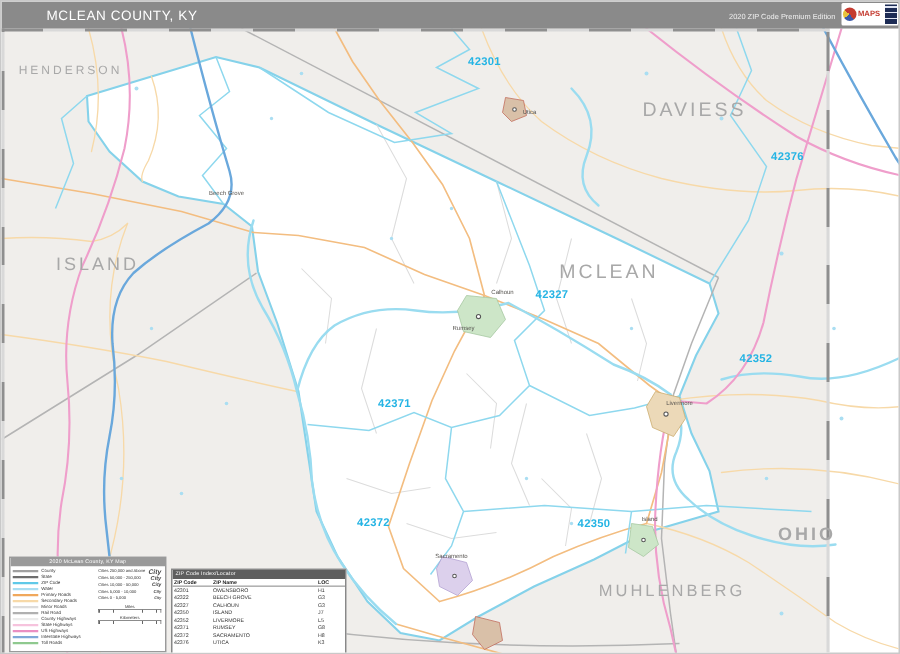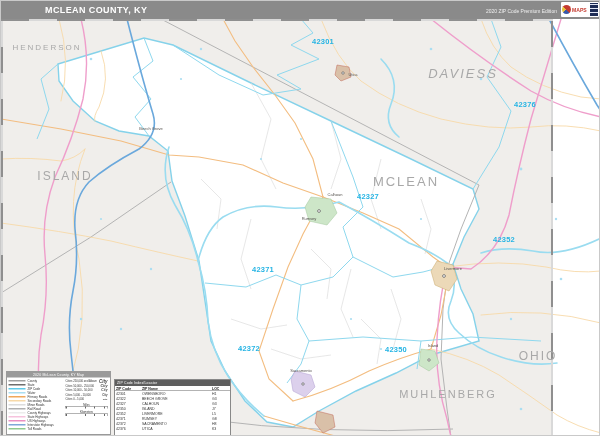--- a/index.html
+++ b/index.html
@@ -1,21 +1,21 @@
 <!DOCTYPE html>
 <html><head>
 <meta charset="utf-8">
 <style>
   html,body{margin:0;padding:0;background:#fff;}
   #app{position:relative;width:600px;height:436px;overflow:hidden;
        font-family:"Liberation Sans",sans-serif;background:#fff;border:1px solid #c9c9c9;box-sizing:border-box;}
 
   
   .header{position:absolute;top:0;left:0;width:600px;height:18px;background:#8a8a8a;z-index:30;}
-  .header-title{position:absolute;left:20px;top:4px;color:#fff;font-size:9px;font-weight:bold;letter-spacing:.4px;padding-left:24px;}
+  .header-title{position:absolute;left:6px;top:4px;color:#fff;font-size:9px;font-weight:normal;letter-spacing:.4px;padding-left:24px;}
   .header-edition{position:absolute;right:44px;top:1px;color:#f0f0f0;font-size:9px;transform:scale(.55);transform-origin:right center;top:5px;white-space:nowrap;}
   .logo{position:absolute;right:2px;top:1px;width:38px;height:15px;background:#fff;border-radius:1px;display:flex;align-items:center;gap:1px;padding:0 1px;box-sizing:border-box;}
   .logo-glyph{width:9px;height:9px;border-radius:50%;background:conic-gradient(#c43b30 0 40%,#3a58a8 40% 65%,#e8c23c 65% 85%,#c43b30 85%);flex:0 0 auto;}
   .logo-word{color:#c43b30;font-size:6px;font-weight:bold;transform:scale(.85);transform-origin:left center;}
   .logo-card{margin-left:auto;width:11px;height:13px;background:#1d2c55;
              background-image:repeating-linear-gradient(0deg,transparent 0 3px,#dfe4f2 3px 4px);}
 
   
   .map{position:absolute;top:18px;left:0;width:552px;height:418px;background:#f0eeeb;}
   .map svg{position:absolute;top:0;left:0;}
@@ -205,23 +205,23 @@
 
     <div class="tick tick-top"></div>
     <div class="tick tick-bottom"></div>
     <div class="tick tick-left"></div>
     <div class="tick tick-right"></div>
 
     <div class="lyr">
 
     <div class="county-label sized" style="left: 46px; top: 28px; font-size: 8px;"><span>HENDERSON</span></div>
         <div class="county-label sized" style="left: 64px; top: 157px; font-size: 12px;"><span>ISLAND</span></div>
-        <div class="county-label sized" style="left: 462px; top: 54px; font-size: 13px; font-style: italic;"><span>DAVIESS</span></div>
+        <div class="county-label sized" style="left: 462px; top: 54px; font-size: 13px;"><span>DAVIESS</span></div>
         <div class="county-label sized" style="left: 357px; top: 162px; font-size: 13px; margin-left: 48px;"><span>MCLEAN</span></div>
-        <div class="county-label sized" style="left: 537px; top: 337px; font-size: 12px;"><span>OHIO</span></div>
+        <div class="county-label sized" style="left: 537px; top: 337px; font-size: 12px; font-weight: bold;"><span>OHIO</span></div>
         <div class="county-label sized" style="left: 447px; top: 375px; font-size: 11px;"><span>MUHLENBERG</span></div>
       </div>
     <div class="lyr">
 
     <div class="zip-label" style="left: 322px; top: 22px;"><span>42301</span></div>
         <div class="zip-label" style="left: 524px; top: 85px;"><span>42376</span></div>
         <div class="zip-label" style="left: 367px; top: 177px;"><span>42327</span></div>
         <div class="zip-label" style="left: 503px; top: 220px;"><span>42352</span></div>
         <div class="zip-label" style="left: 262px; top: 250px;"><span>42371</span></div>
         <div class="zip-label" style="left: 248px; top: 329px;"><span>42372</span></div>

